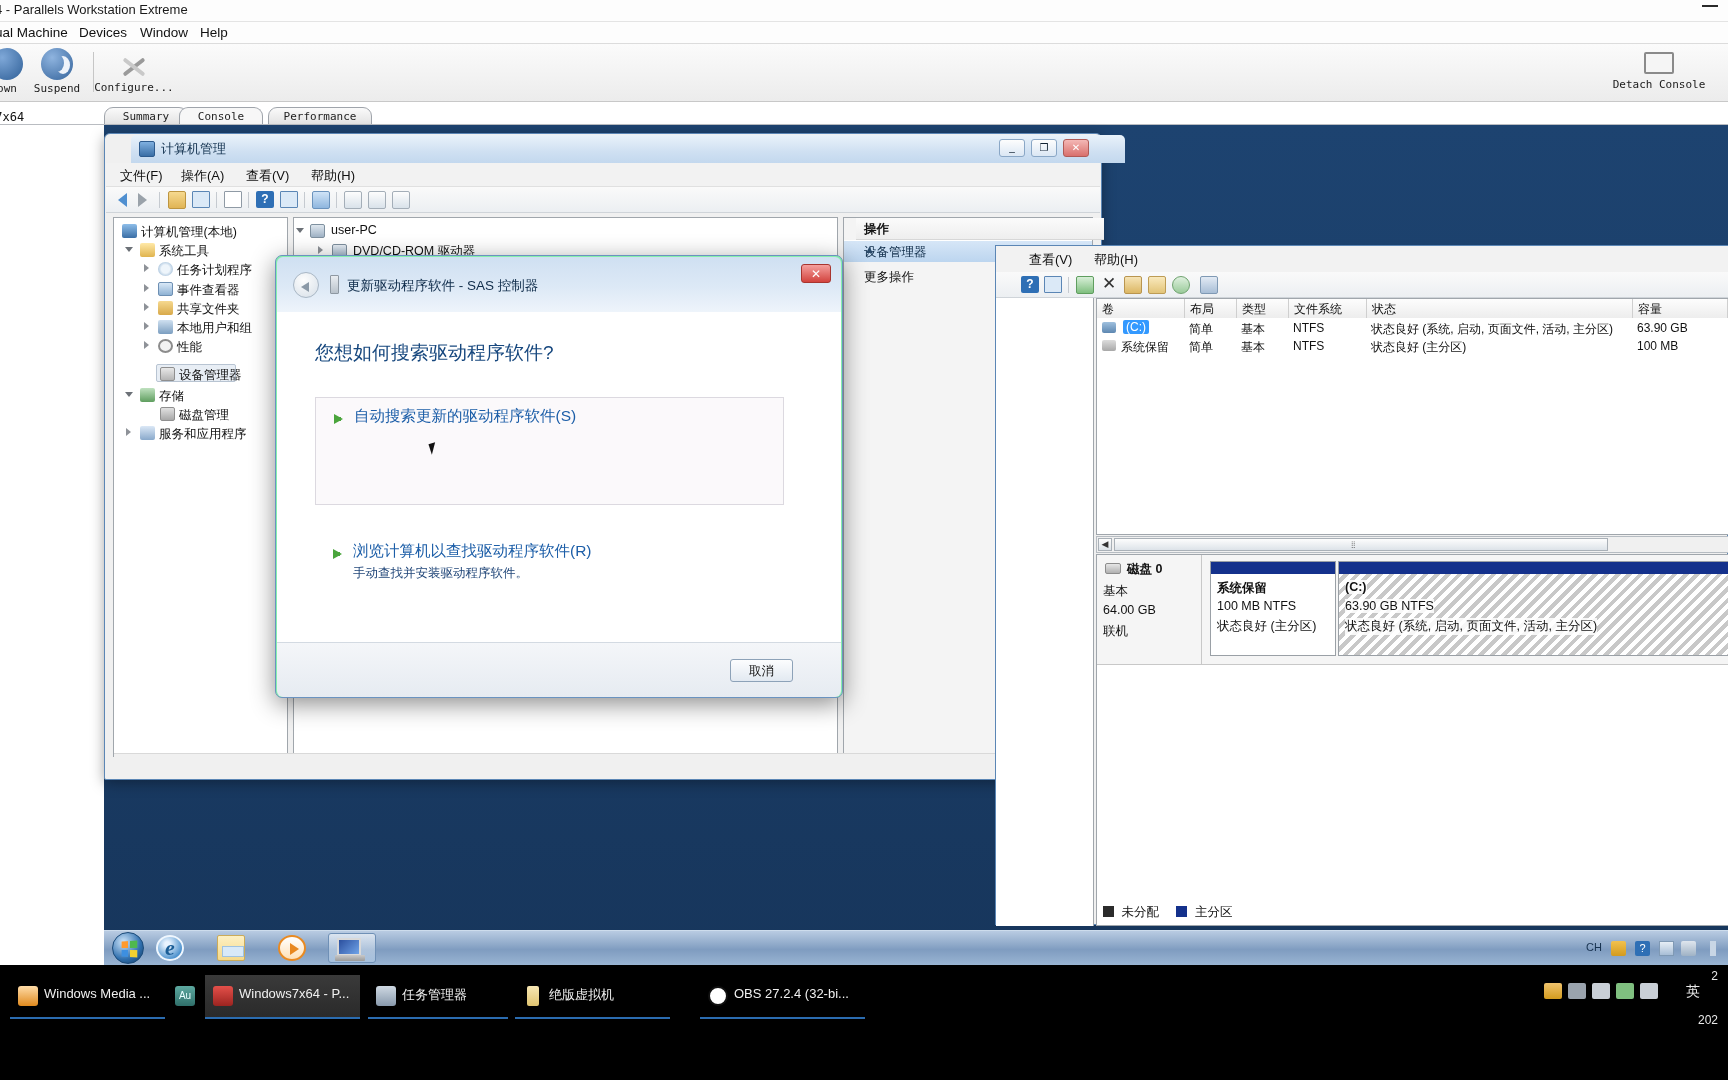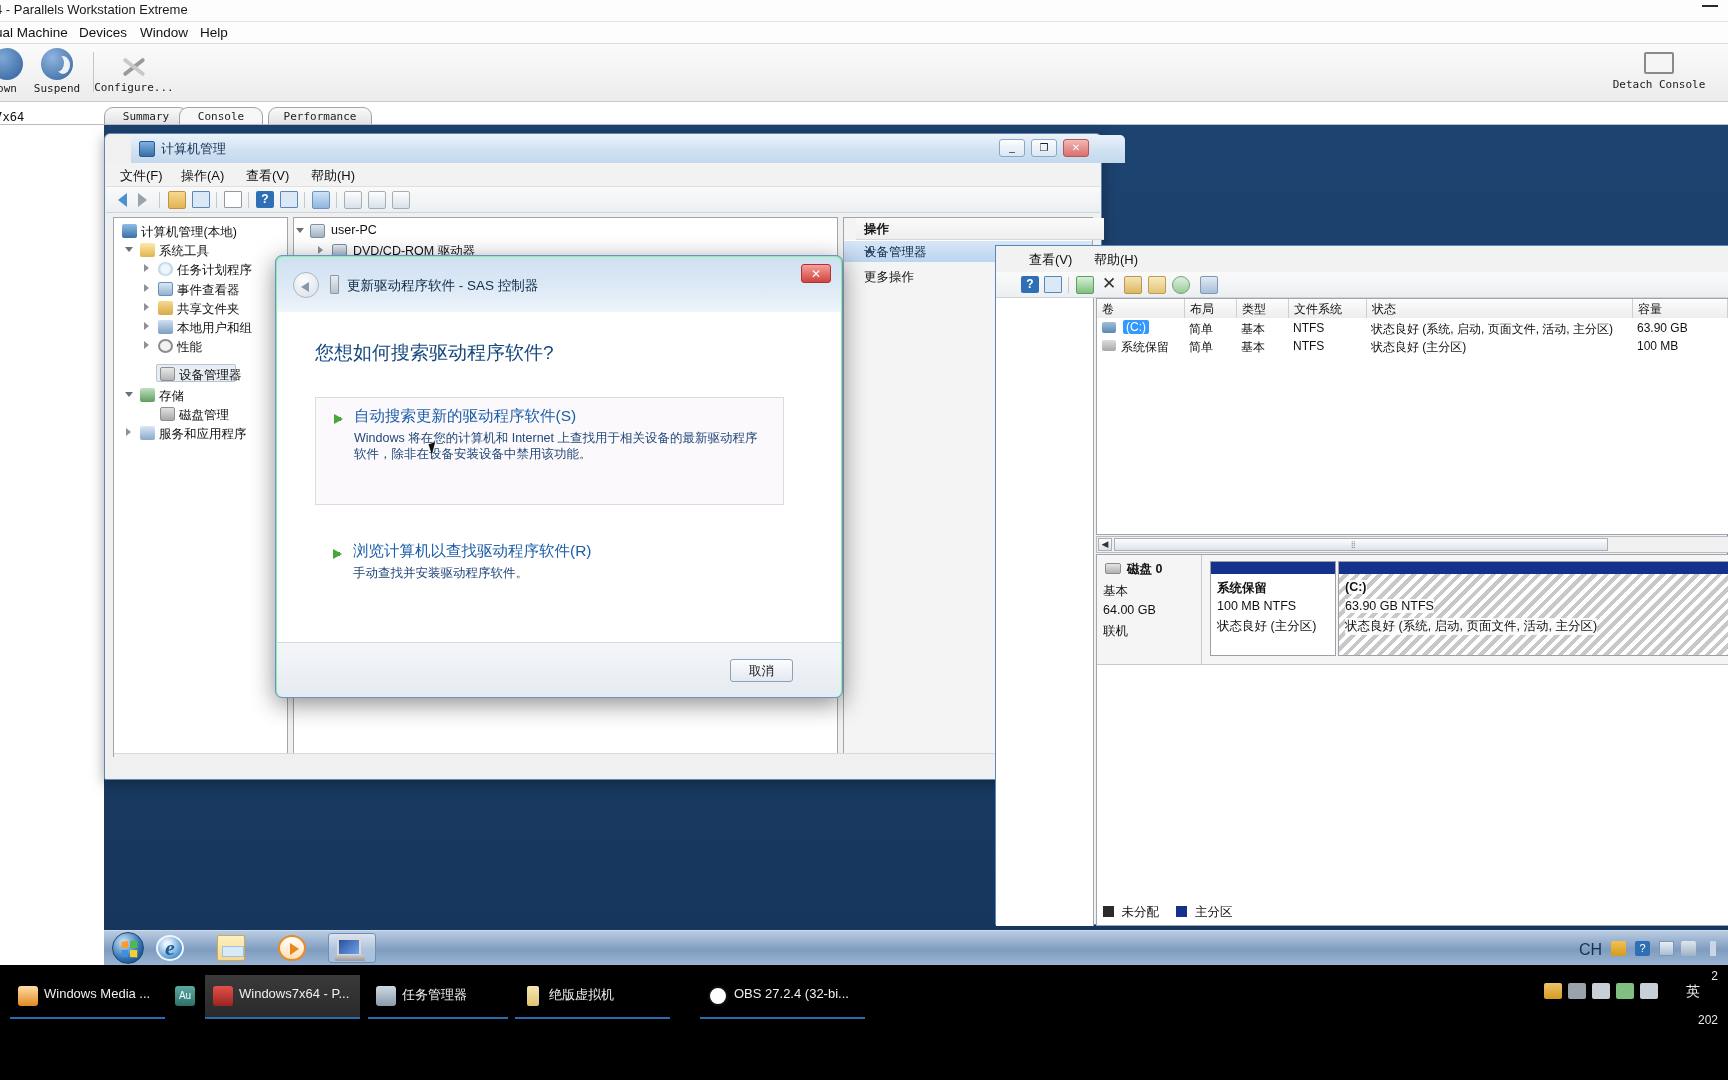--- a/index.html
+++ b/index.html
@@ -146,21 +146,21 @@
   }
   .tb-task .mon {
     position:absolute; left:8px; top:4px; width:24px; height:18px;
     background: linear-gradient(135deg,#2b4f9e,#6fa3e8); border:2px solid #d9d9d9;
   }
   .tb-task .base {
     position:absolute; left:6px; top:21px; width:30px; height:6px;
     background: linear-gradient(#c9c9c9,#9a9a9a); border-radius:1px;
   }
   .tray { position:absolute; right:6px; top:0; height:35px; }
-  .tray .tx { position:absolute; font-size:16px; color:#17324f; }
+  .tray .tx { position:absolute; font-size:11px; color:#17324f; }
   .tray .ic { position:absolute; top:10px; width:15px; height:15px; }
 
   
   .cm {
     position: absolute; left: 104px; top: 133px; width: 998px; height: 647px;
     background: #f0f0f0;
     border: 1px solid #5b86b5;
     border-radius: 6px 6px 2px 2px;
     box-shadow: 0 3px 14px rgba(0,0,0,.35);
   }
@@ -658,21 +658,20 @@
       <div class="wiz-title">更新驱动程序软件 - SAS 控制器</div>
       <div class="wiz-x">✕</div>
     </div>
 
     <div class="wiz-body">
       <div class="wiz-q">您想如何搜索驱动程序软件?</div>
 
       <div class="opt-box" style="top:85px; height:108px">
         <span class="opt-arrow" style="left:18px; top:16px"></span>
         <span class="opt-t" style="left:38px; top:8px">自动搜索更新的驱动程序软件(S)</span>
-        <span class="opt-d" style="left:38px; top:32px">Windows 将在您的计算机和 Internet 上查找用于相关设备的最新驱动程序软件，除非在设备安装设备中禁用该功能。</span>
       </div>
       <span class="cursor-arrow" style="left:153px; top:131px"></span>
 
       <div style="position:absolute; left:38px; top:228px; width:469px; height:55px">
         <span class="opt-arrow" style="left:18px; top:9px"></span>
         <span class="opt-t" style="left:38px; top:1px">浏览计算机以查找驱动程序软件(R)</span>
         <span class="opt-d" style="left:38px; top:25px">手动查找并安装驱动程序软件。</span>
       </div>
     </div>
 

